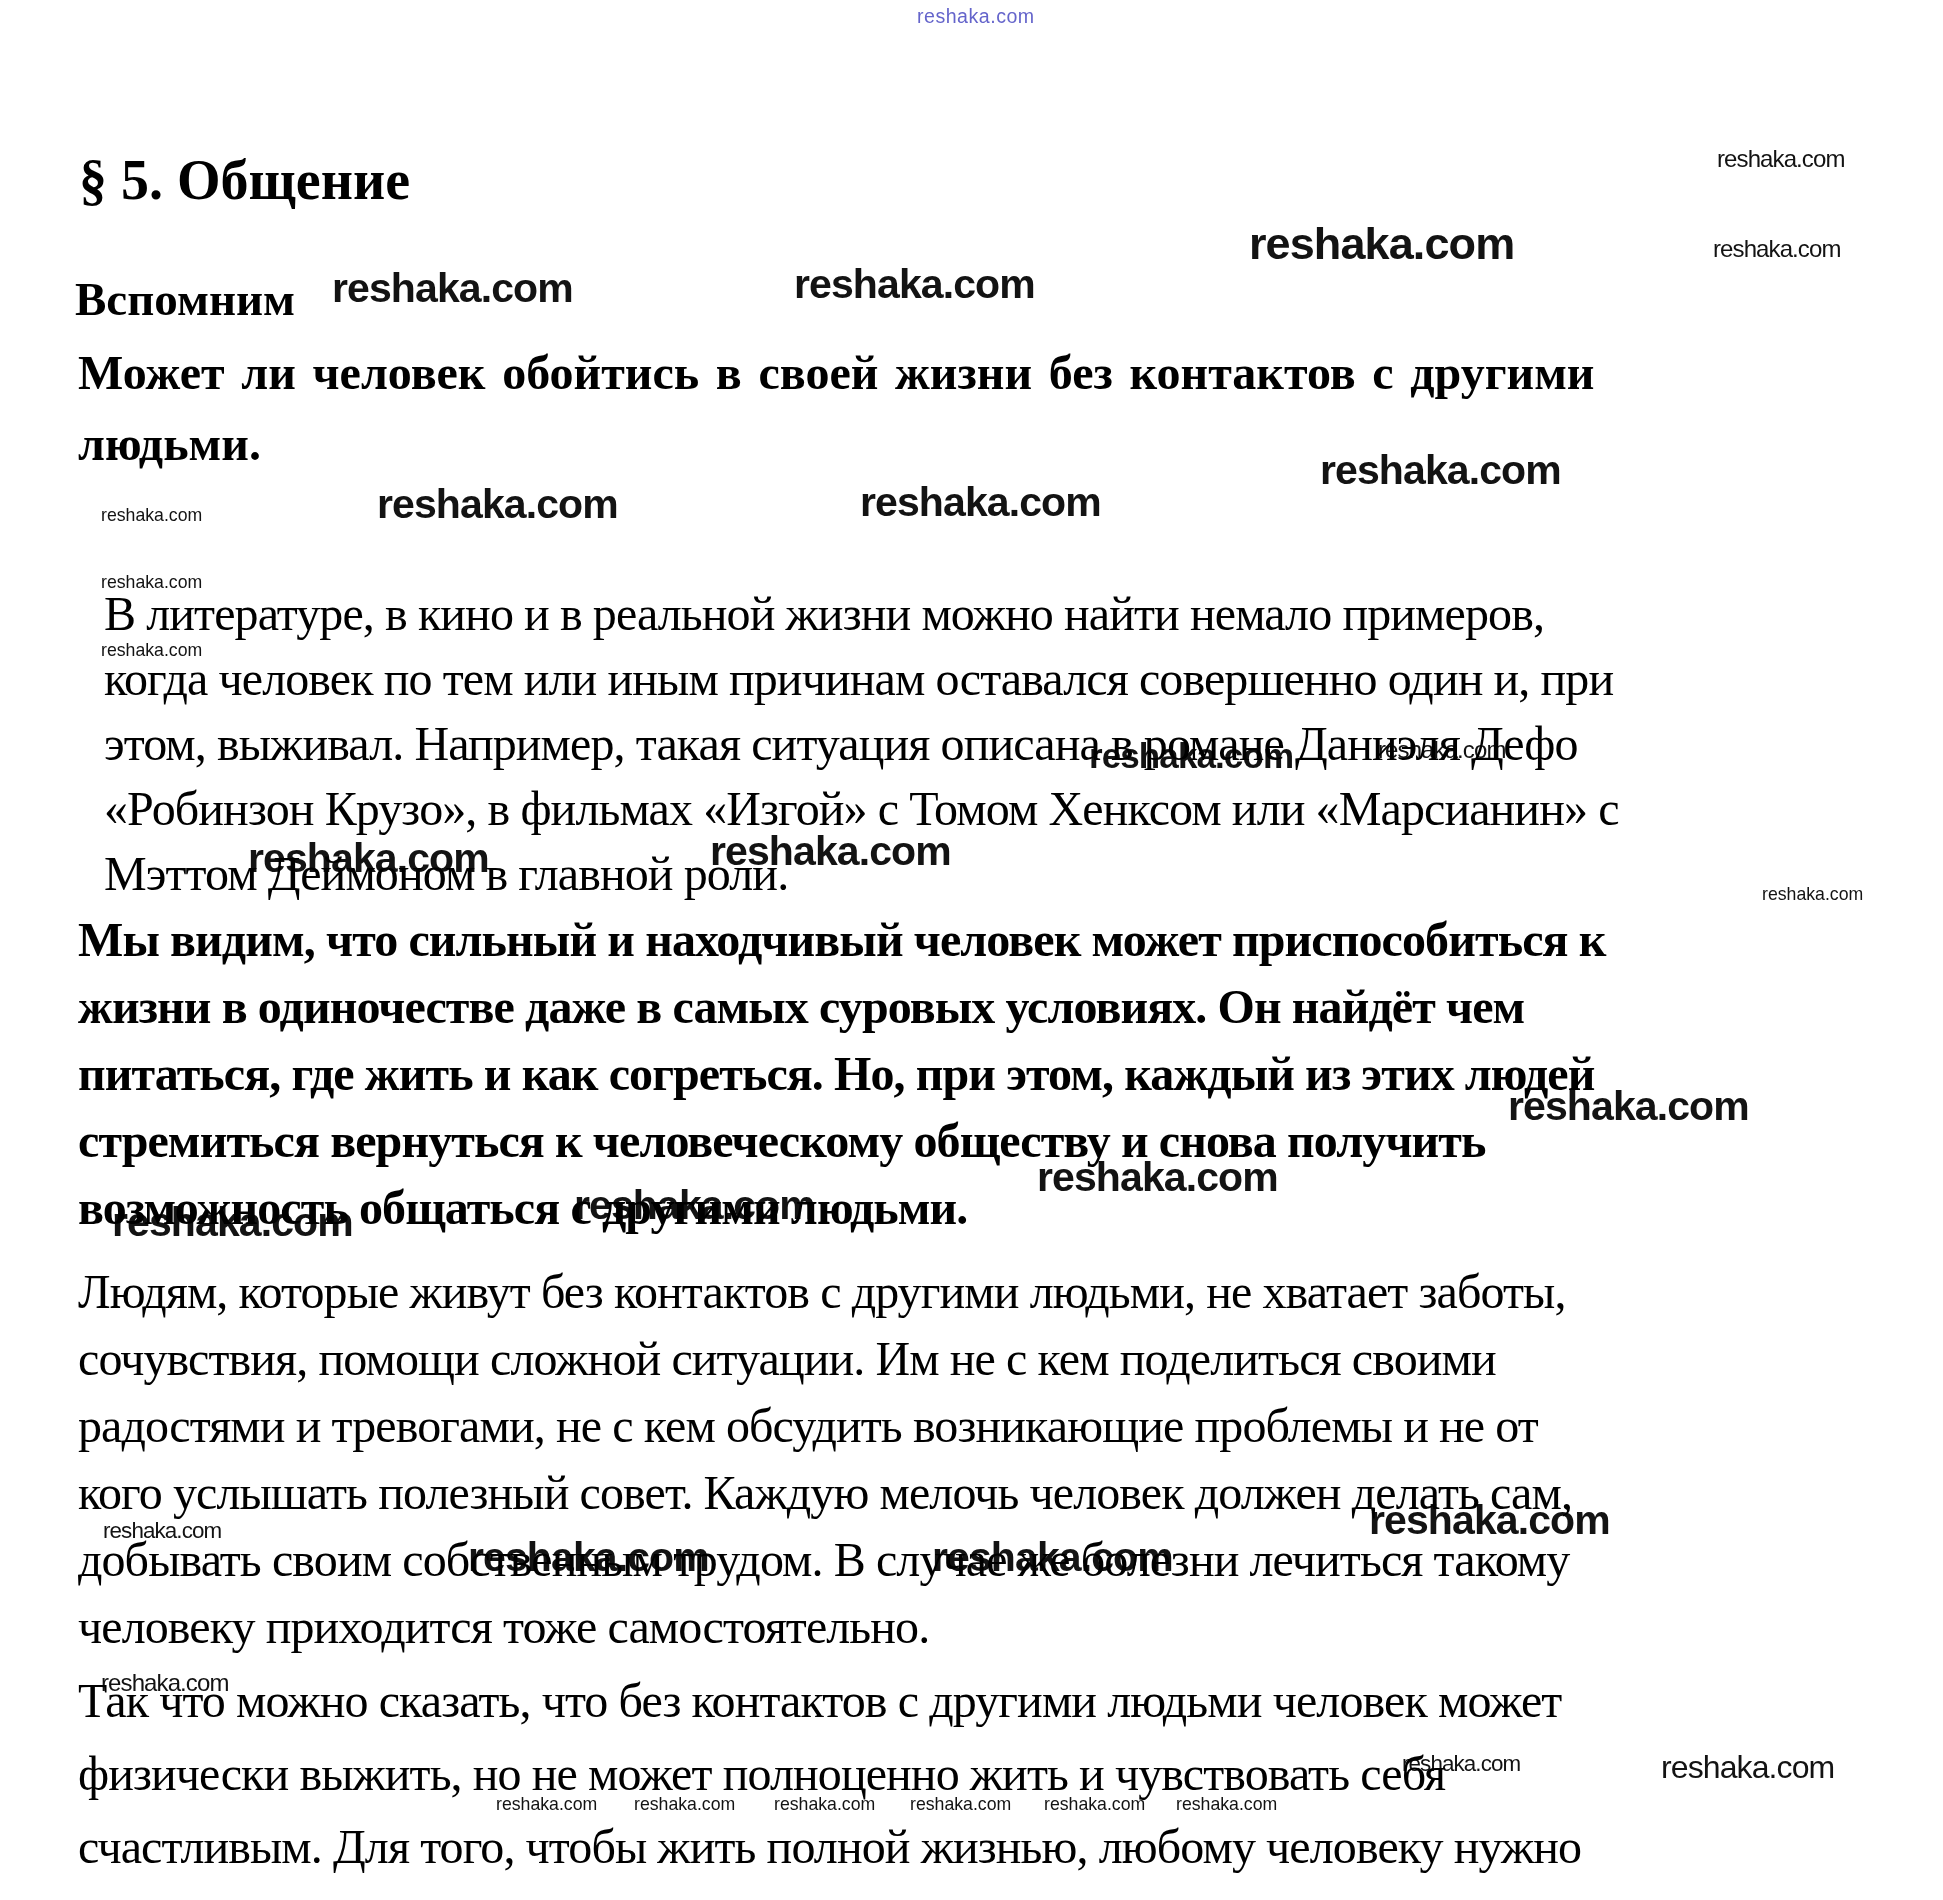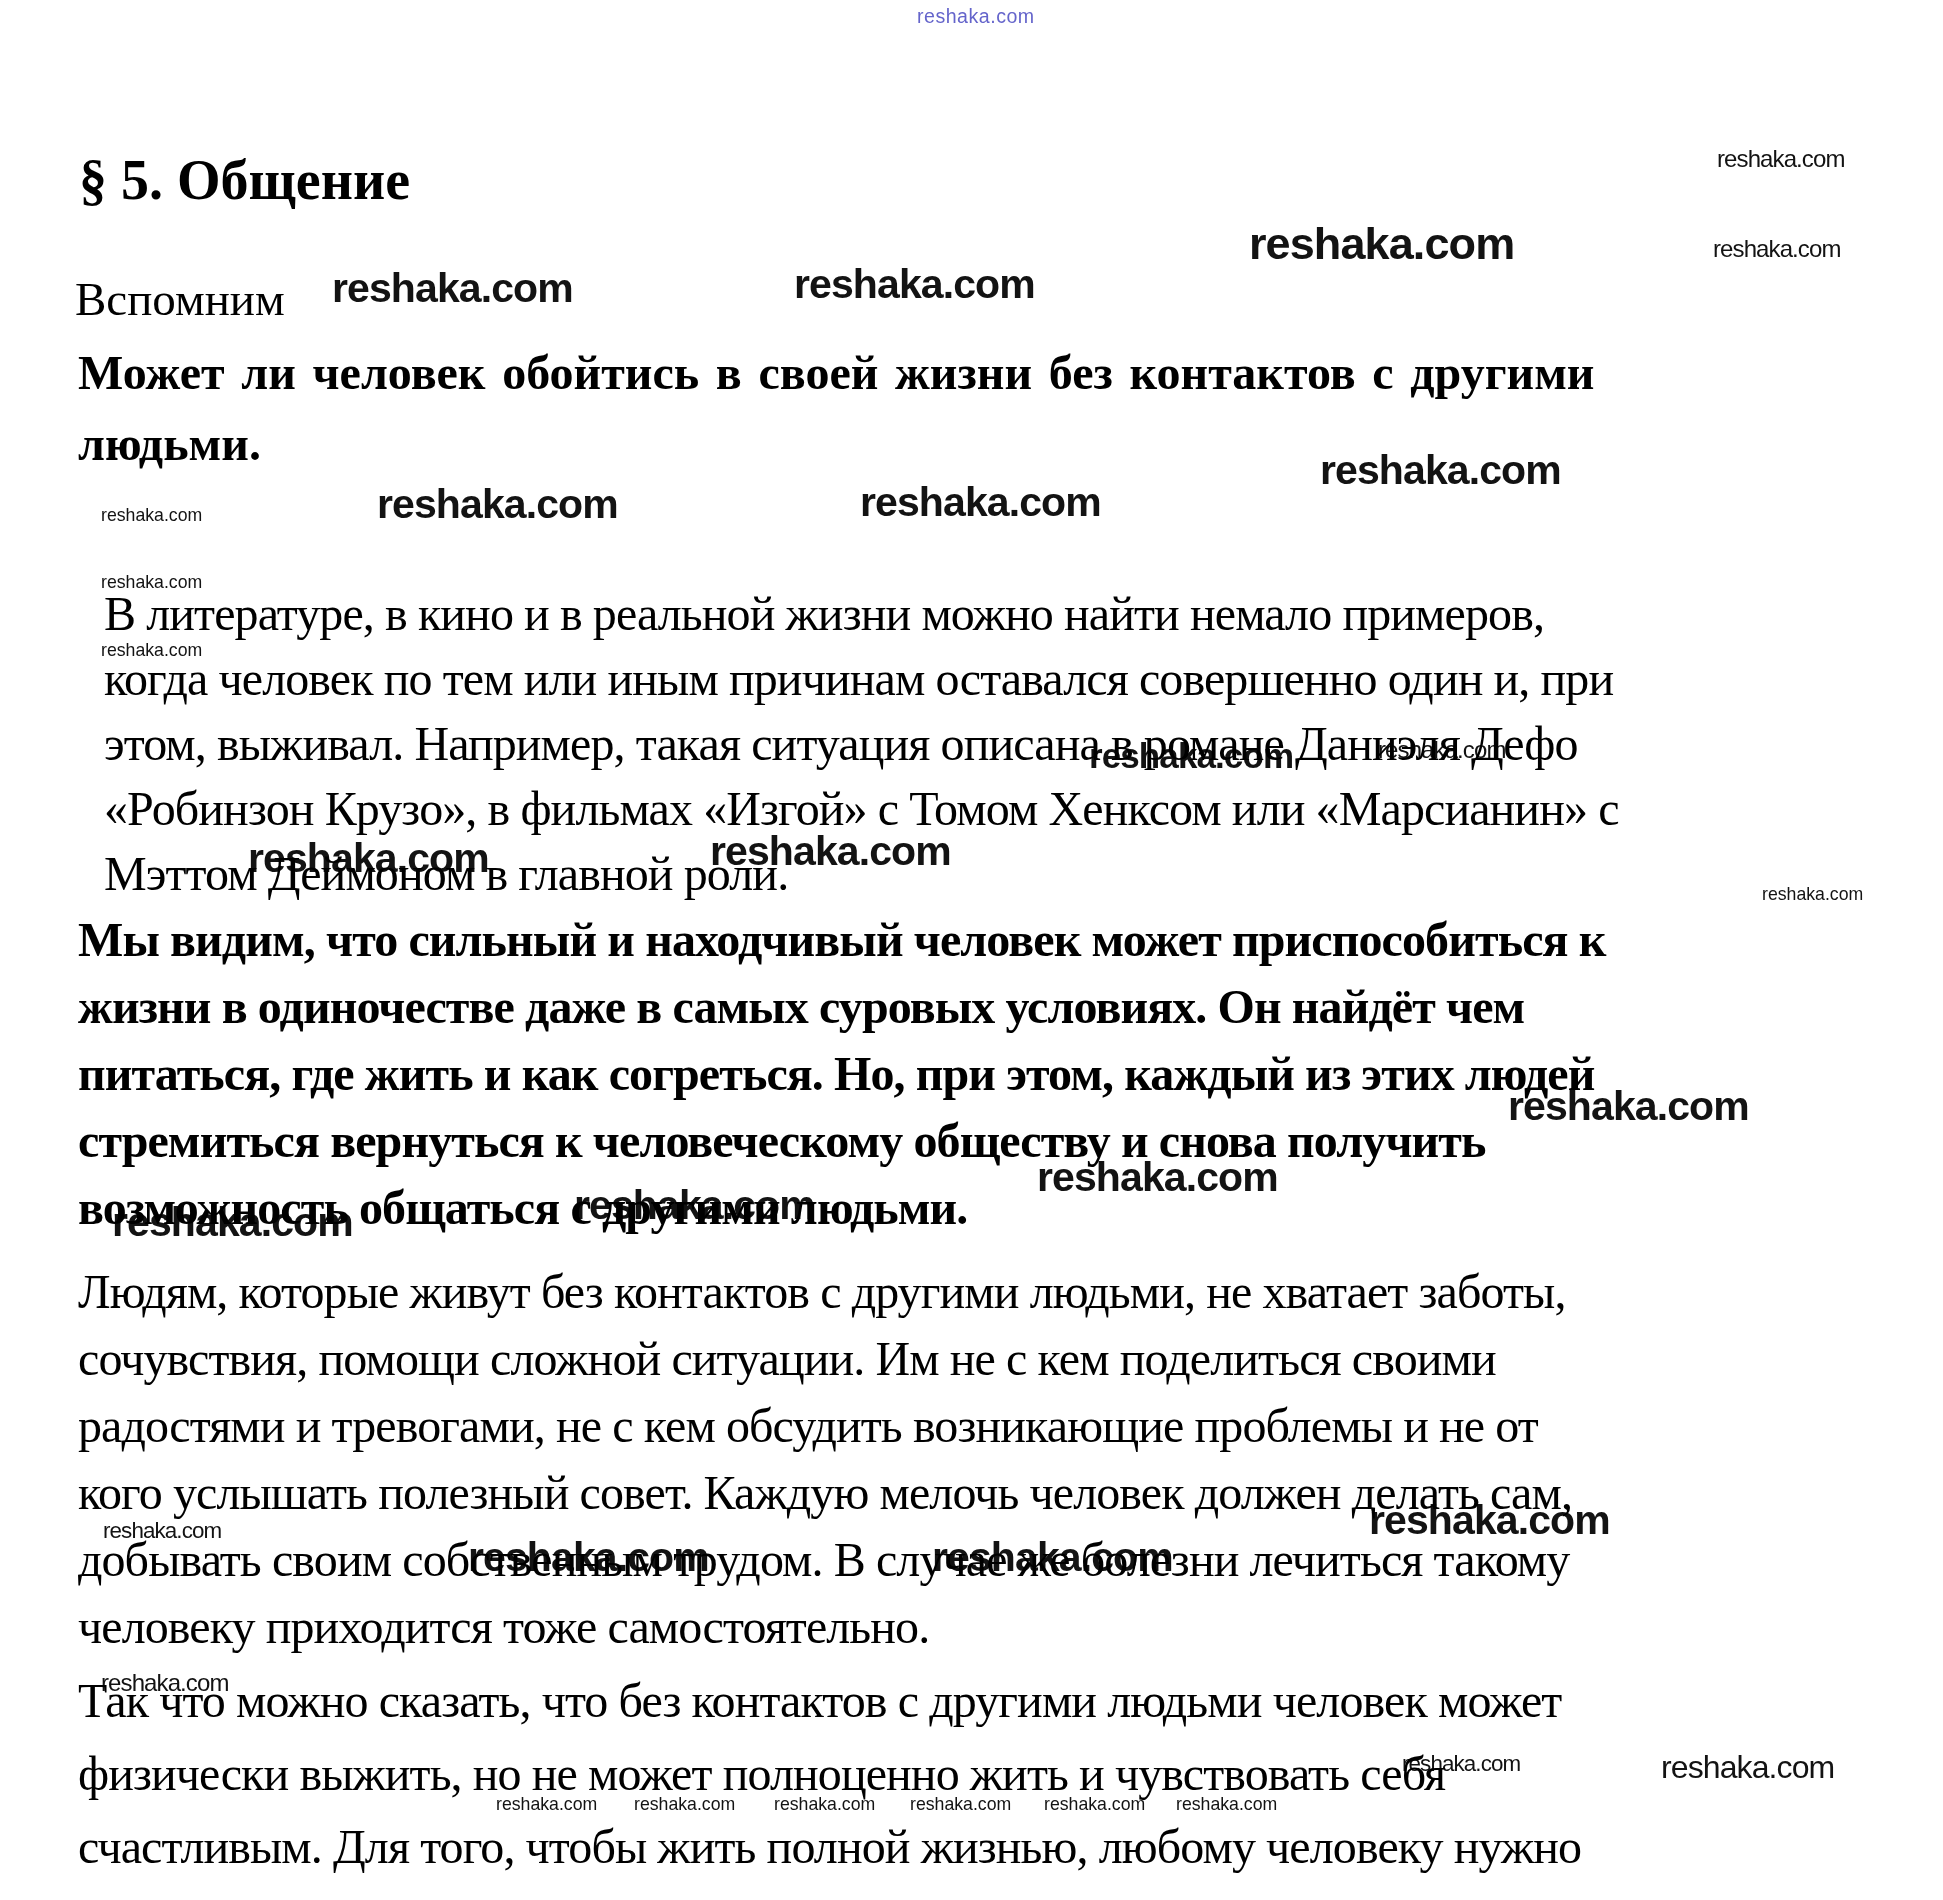--- a/index.html
+++ b/index.html
@@ -18,21 +18,21 @@
     font-size: 56px;
     font-weight: bold;
     letter-spacing: 0px;
     z-index: 2;
     white-space: nowrap;
   }
   .recall-heading {
     position: absolute;
     left: 75px; top: 233px;
     font-size: 47px;
-    font-weight: normal;
+    font-weight: bold;
     z-index: 2;
     white-space: nowrap;
   }
   .question-heading {
     position: absolute;
     left: 78px; top: 337px;
     width: 1790px;
     font-size: 48px;
     font-weight: bold;
     line-height: 71px;

